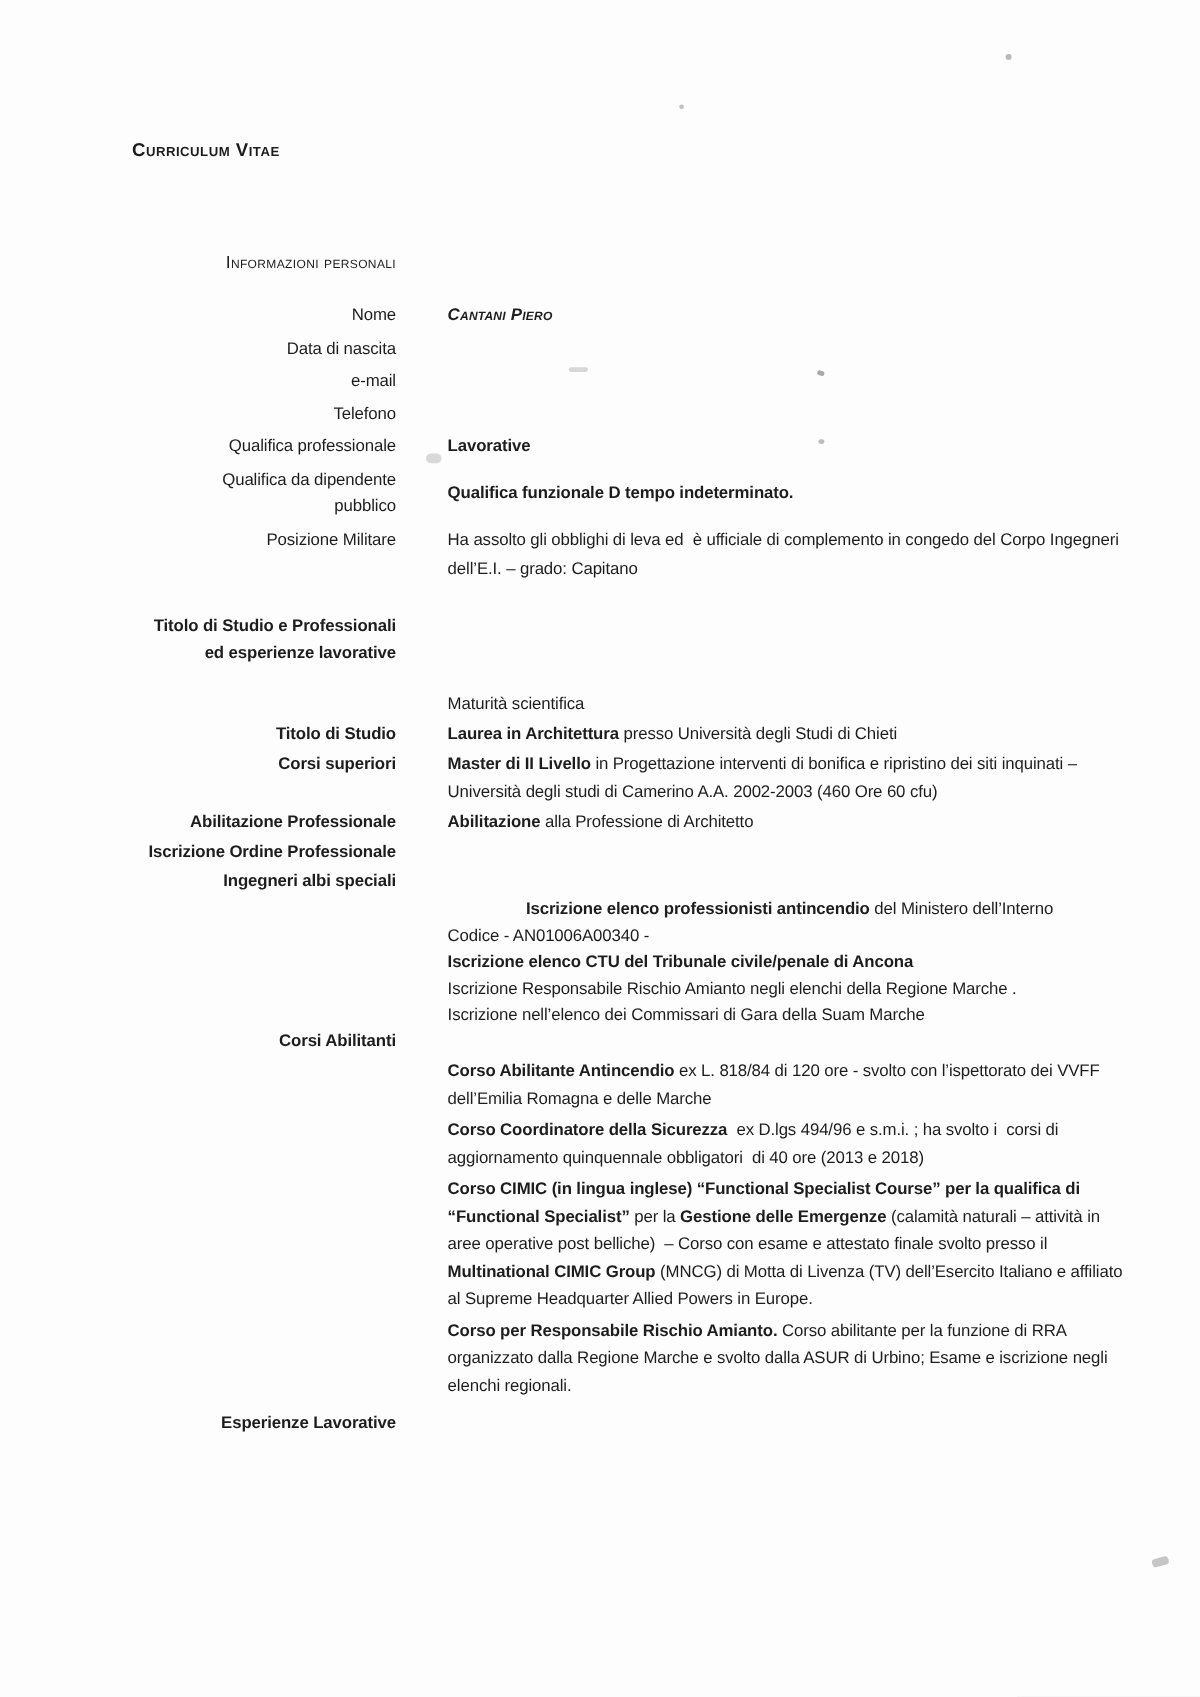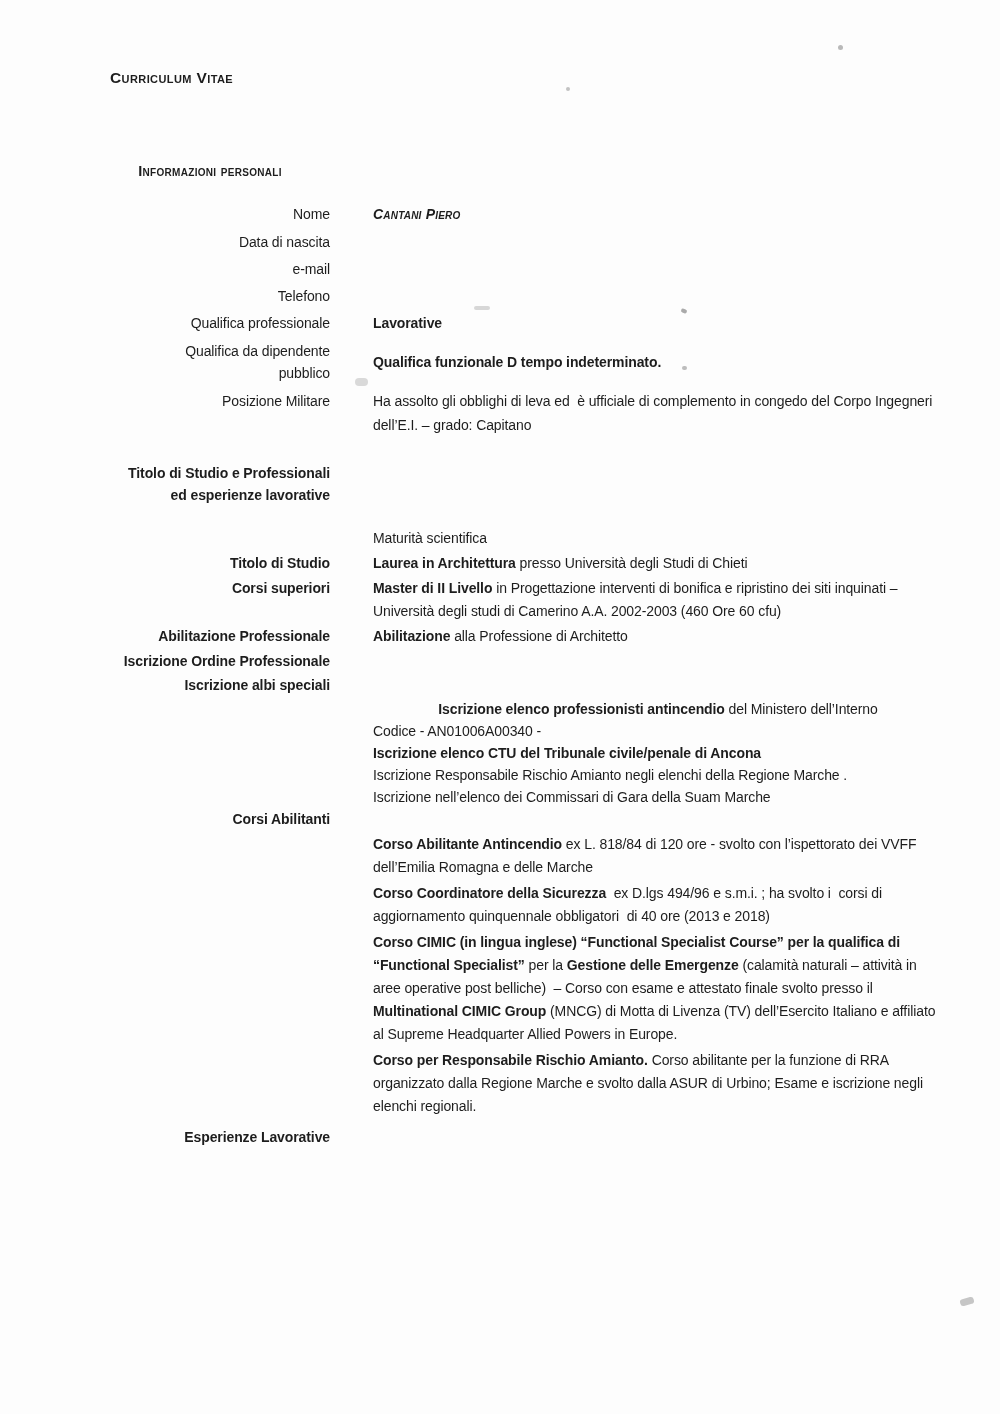--- a/index.html
+++ b/index.html
@@ -7,21 +7,21 @@
     position:relative;
     width:1000px;height:1414px;
     margin:0 auto;
     background:#fdfdfd;
     font-family:"Liberation Sans", sans-serif;
     font-size:14px;
     color:#1d1d1d;
     letter-spacing:-0.1px;
     line-height:23px;
     box-sizing:border-box;
-    padding-top:66px;
+    padding-top:114px;
     overflow:hidden;
   }
   .b{font-weight:bold;}
   .sc{font-variant:small-caps;letter-spacing:0.2px;font-style:italic;}
   .title{
     margin:0 0 0 110px;
     font-size:15.5px;
     font-weight:bold;
     font-variant:small-caps;
     letter-spacing:0.4px;
@@ -38,25 +38,24 @@
     line-height:22px;
     flex:none;
   }
   .val{
     margin-left:43px;
     width:570px;
     flex:none;
     white-space:pre-wrap;
   }
   .sec-heading .lbl{
-    font-weight:bold;
+    font-weight:normal;
     font-variant:small-caps;
     font-size:14.5px;
     letter-spacing:0.3px;
-    text-align:center;
   }
   .sec-personal{margin-top:71px;}
   .first-p-row{margin-top:21px;}
   .p-row{margin-bottom:5px;}
   .pos-mil .val{line-height:24px;}
   .edu-head{margin-top:25px;}
   .edu-head .lbl{font-weight:bold;}
   .edu-first{margin-top:21px;}
   .e-row{margin-bottom:2px;}
   .e-row .lbl{font-weight:bold;}
@@ -144,21 +143,21 @@
     <div class="val"><span class="b">Master di II Livello </span><span>in Progettazione interventi di bonifica e ripristino dei siti inquinati – Università degli studi di Camerino A.A. 2002-2003 (460 Ore 60 cfu)</span></div>
   </div>
   <div class="row e-row">
     <div class="lbl">Abilitazione Professionale</div>
     <div class="val"><span class="b">Abilitazione </span><span>alla Professione di Architetto</span></div>
   </div>
   <div class="row e-row">
     <div class="lbl">Iscrizione Ordine Professionale</div>
   </div>
   <div class="row e-row">
-    <div class="lbl">Iscrizione albi speciali</div>
+    <div class="lbl">Ingegneri albi speciali</div>
     <div class="val"></div>
   </div>
 
   <div class="row reg-row reg-first">
     <div class="lbl"></div>
     <div class="val"><span class="b">Iscrizione elenco professionisti antincendio </span><span>del Ministero dell’Interno</span></div>
   </div>
   <div class="row reg-row">
     <div class="lbl"></div>
     <div class="val"><span>Codice - AN01006A00340 -</span></div>

